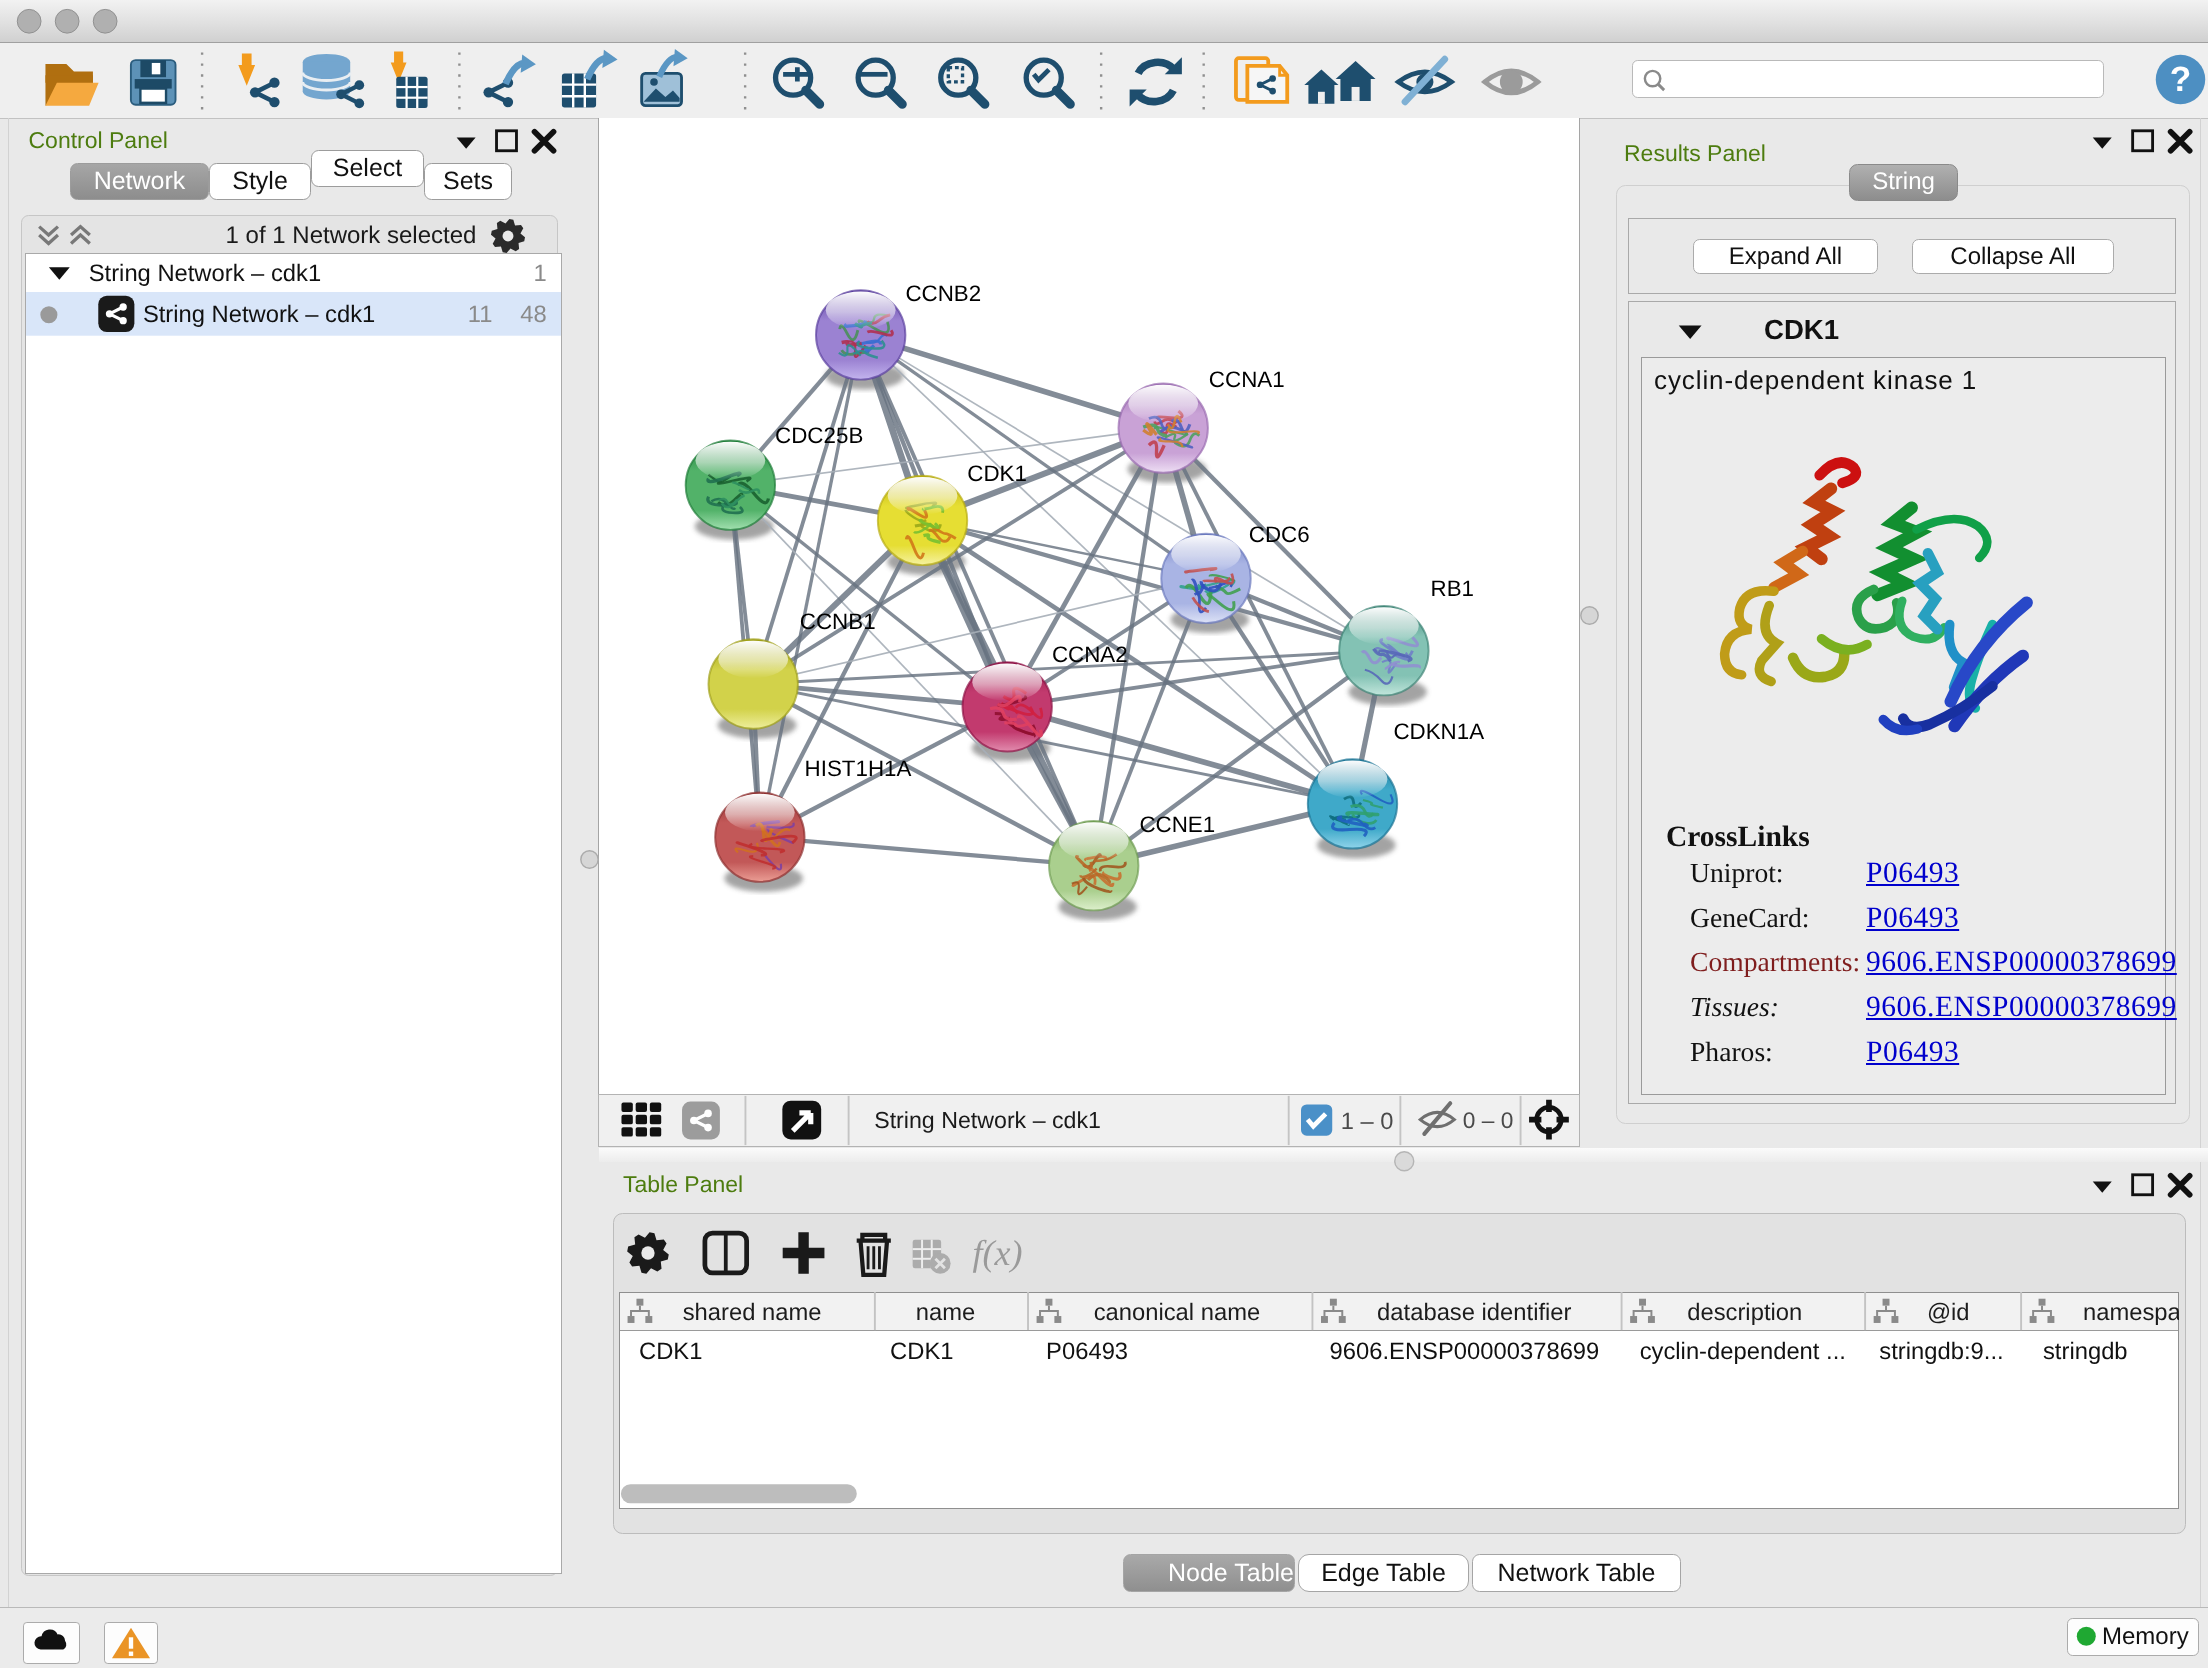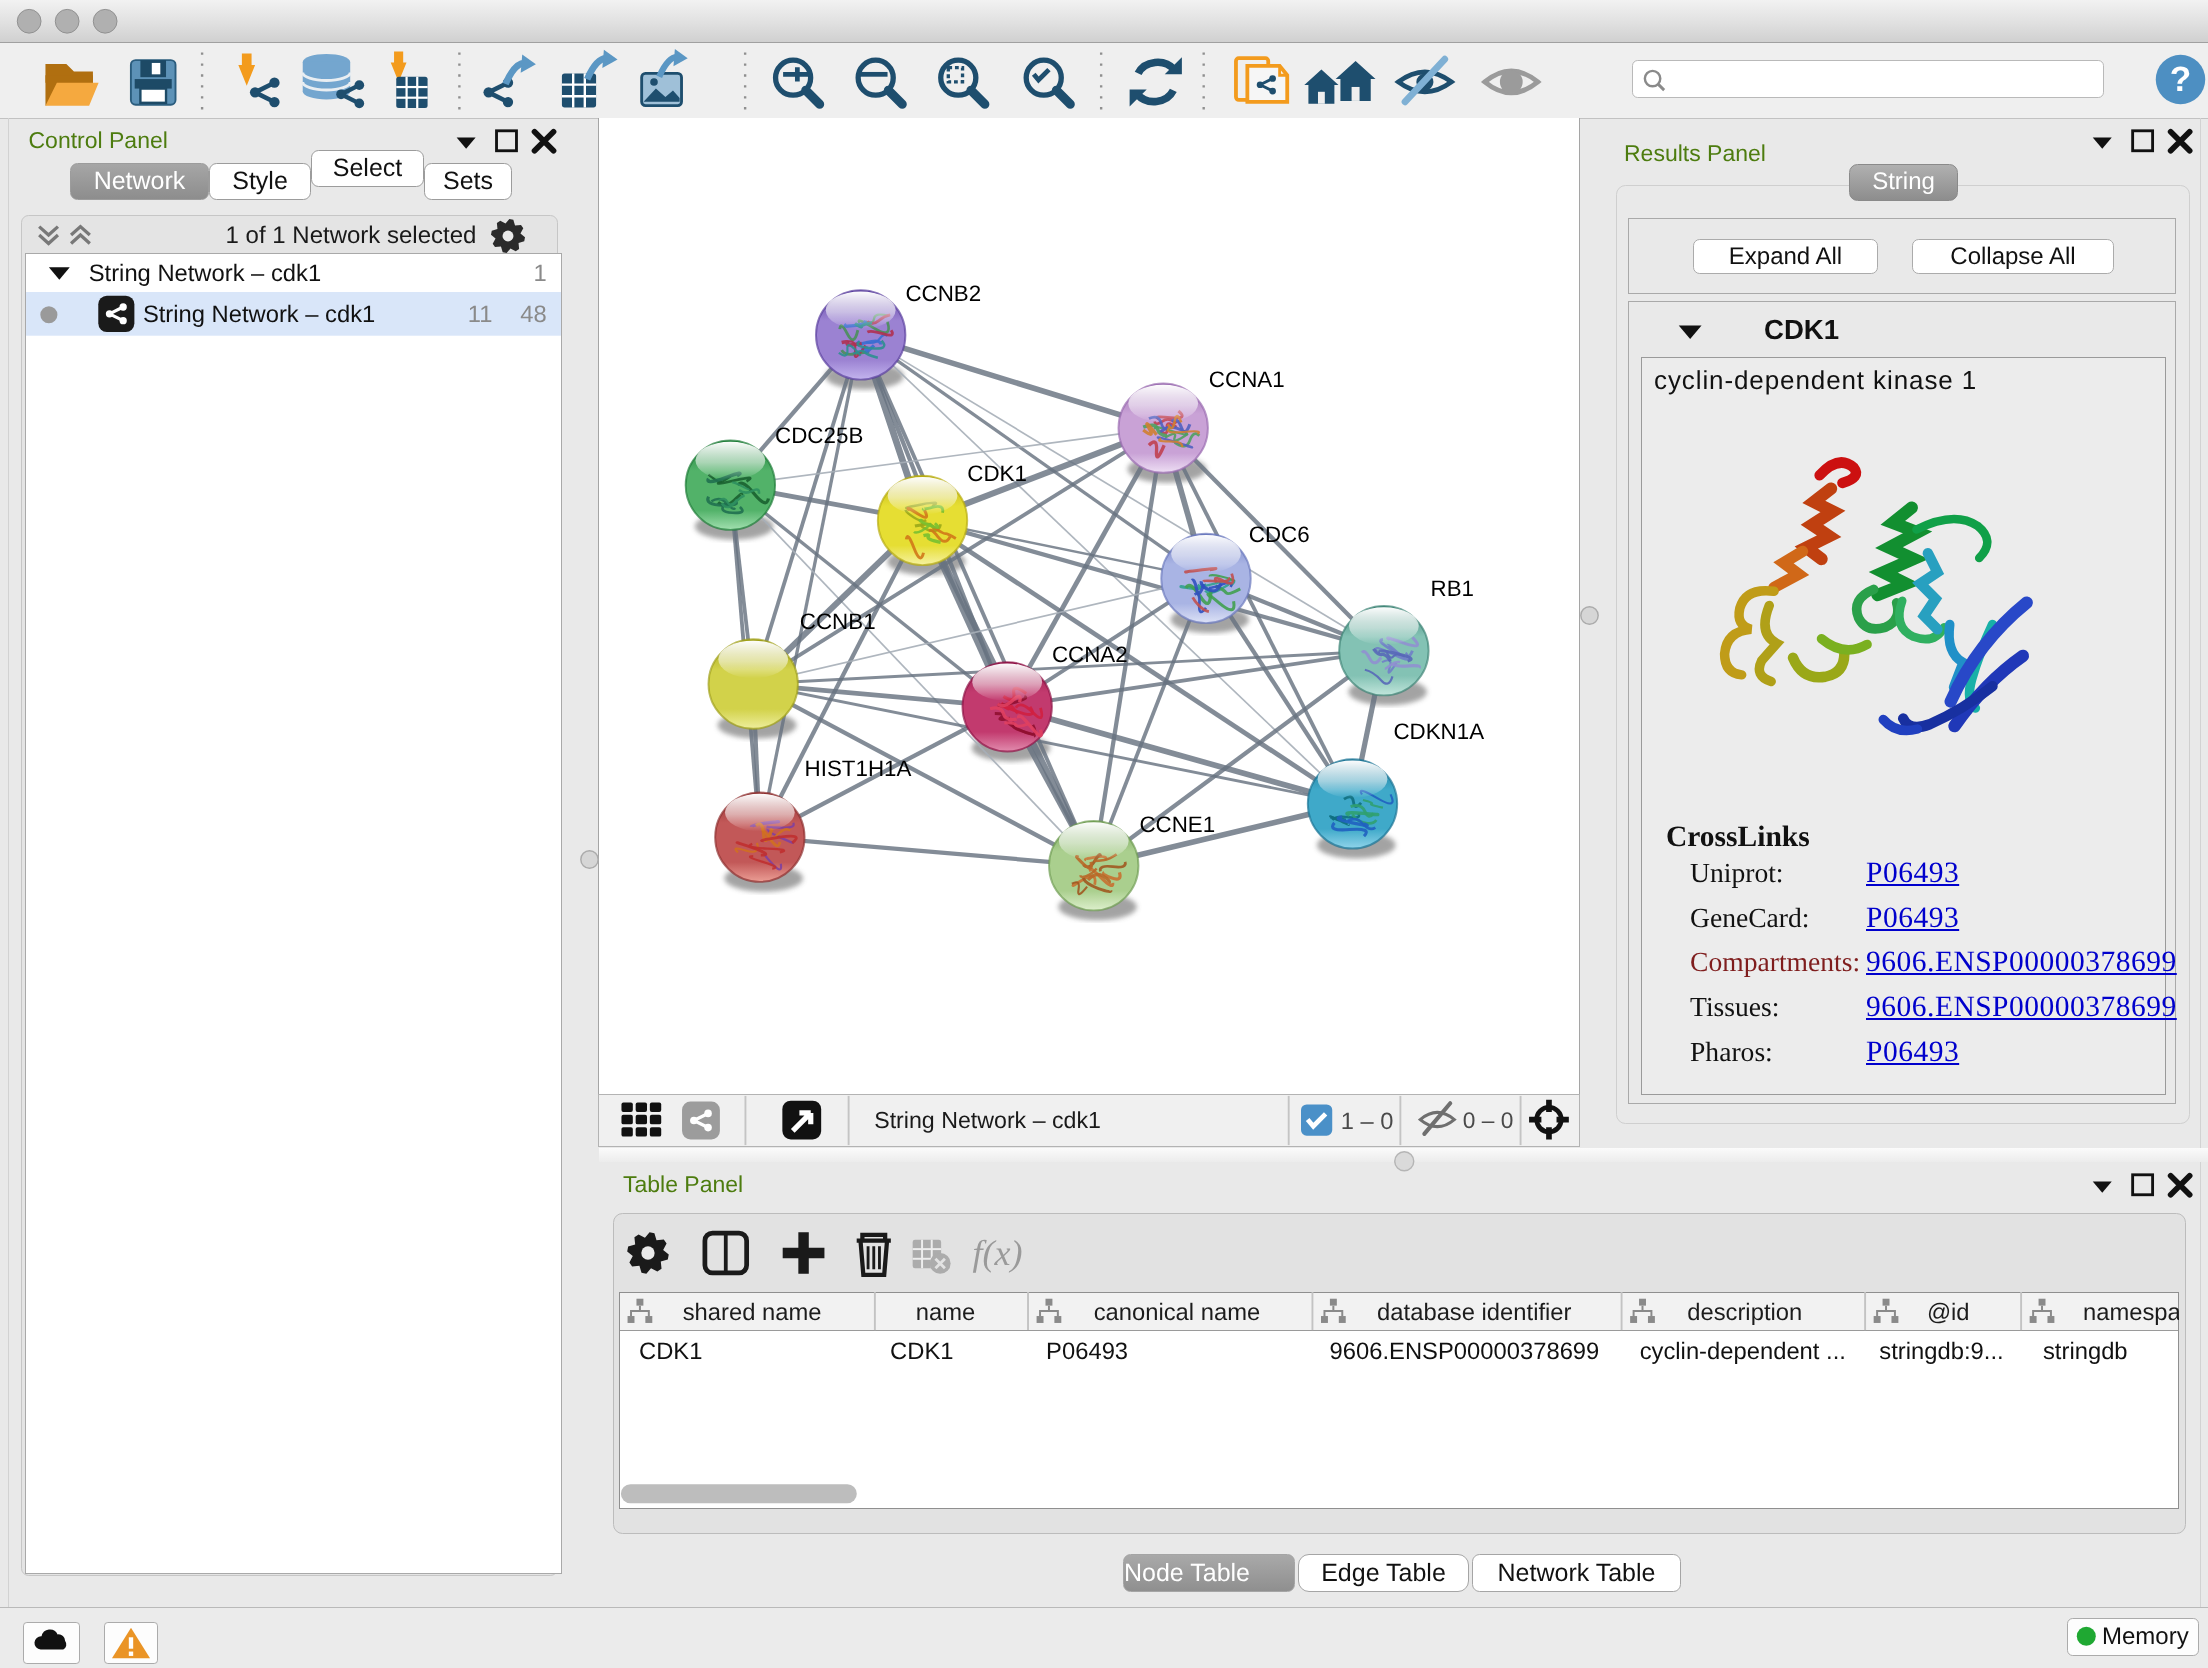--- a/index.html
+++ b/index.html
@@ -563,21 +563,21 @@
 <path d="M215,295 q14,16 36,10" stroke="#2040c0" stroke-width="10"></path>
 </g>
   </svg>
 <div class="abs" style="left:1666px;top:821px;font-family:'Liberation Serif',serif;font-size:29.5px;font-weight:bold;color:#111;">CrossLinks</div>
 <div class="abs" style="left:1690px;top:857px;font-family:'Liberation Serif',serif;font-size:27.6px;color:#111;">Uniprot:</div>
 <div class="abs" style="left:1866px;top:857px;font-family:'Liberation Serif',serif;font-size:29.5px;letter-spacing:0.5px;color:#0000cc;text-decoration:underline;">P06493</div>
 <div class="abs" style="left:1690px;top:902px;font-family:'Liberation Serif',serif;font-size:27.6px;color:#111;">GeneCard:</div>
 <div class="abs" style="left:1866px;top:902px;font-family:'Liberation Serif',serif;font-size:29.5px;letter-spacing:0.5px;color:#0000cc;text-decoration:underline;">P06493</div>
 <div class="abs" style="left:1690px;top:946px;font-family:'Liberation Serif',serif;font-size:27.6px;color:#7f1d1d;">Compartments:</div>
 <div class="abs" style="left:1866px;top:946px;font-family:'Liberation Serif',serif;font-size:29.5px;letter-spacing:0.5px;color:#0000cc;text-decoration:underline;">9606.ENSP00000378699</div>
-<div class="abs" style="left:1690px;top:991px;font-family:'Liberation Serif',serif;font-size:27.6px;color:#111;">Tissues:</div>
+<div class="abs" style="left:1690px;top:991px;font-family:'Liberation Serif',serif;font-size:27.6px;color:#111;font-style:italic;">Tissues:</div>
 <div class="abs" style="left:1866px;top:991px;font-family:'Liberation Serif',serif;font-size:29.5px;letter-spacing:0.5px;color:#0000cc;text-decoration:underline;">9606.ENSP00000378699</div>
 <div class="abs" style="left:1690px;top:1036px;font-family:'Liberation Serif',serif;font-size:27.6px;color:#111;">Pharos:</div>
 <div class="abs" style="left:1866px;top:1036px;font-family:'Liberation Serif',serif;font-size:29.5px;letter-spacing:0.5px;color:#0000cc;text-decoration:underline;">P06493</div>
 <div class="abs ptitle" style="left:623px;top:1171px;">Table Panel</div>
 <svg class="abs" style="left:2088px;top:1171px" width="114" height="28.5" viewBox="0 0 120 30">
  <path d="M5,11 l20,0 l-10,12 z" fill="#111"></path>
  <rect x="47" y="4" width="21" height="21" fill="none" stroke="#111" stroke-width="3"></rect>
  <path d="M87,5 l20,20 m0,-20 l-20,20" stroke="#111" stroke-width="6" stroke-linecap="round"></path>
 </svg>
 <div class="abs" style="left:613px;top:1213px;width:1573px;height:321px;background:#e2e2e2;border:1px solid #bcbcbc;border-radius:9.5px;box-sizing:border-box;"></div>
@@ -670,21 +670,21 @@
     <text x="1539" y="29" font-size="25" fill="#1c1c1c" font-family="Liberation Sans">namespac</text>
     <text x="21" y="70" font-size="25" fill="#111" font-family="Liberation Sans">CDK1</text>
     <text x="285" y="70" font-size="25" fill="#111" font-family="Liberation Sans">CDK1</text>
     <text x="449" y="70" font-size="25" fill="#111" font-family="Liberation Sans">P06493</text>
     <text x="747" y="70" font-size="25" fill="#111" font-family="Liberation Sans">9606.ENSP00000378699</text>
     <text x="1073" y="70" font-size="25" fill="#111" font-family="Liberation Sans">cyclin-dependent ...</text>
     <text x="1325" y="70" font-size="25" fill="#111" font-family="Liberation Sans">stringdb:9...</text>
     <text x="1497" y="70" font-size="25" fill="#111" font-family="Liberation Sans">stringdb</text>
     <rect x="2" y="202" width="248" height="20" rx="10" fill="#bdbdbd"></rect>
   </svg>
-<div class="abs" style="left:1123px;top:1554px;width:172px;height:38px;background:linear-gradient(180deg,#a9a9a9,#8f8f8f);color:#fff;border:1px solid #a5a5a5;border-radius:7.6px;box-sizing:border-box;text-align:left;line-height:36px;font-size:25px;">Node Table</div>
+<div class="abs" style="left:1123px;top:1554px;width:172px;height:38px;background:linear-gradient(180deg,#a9a9a9,#8f8f8f);color:#fff;border:1px solid #a5a5a5;border-radius:7.6px;box-sizing:border-box;text-align:right;line-height:36px;font-size:25px;">Node Table</div>
 <div class="abs" style="left:1298px;top:1554px;width:171px;height:38px;background:#fff;color:#111;border:1px solid #a5a5a5;border-radius:11px;box-sizing:border-box;text-align:center;line-height:36px;font-size:25px;">Edge Table</div>
 <div class="abs" style="left:1472px;top:1554px;width:209px;height:38px;background:#fff;color:#111;border:1px solid #a5a5a5;border-radius:7.6px;box-sizing:border-box;text-align:center;line-height:36px;font-size:25px;">Network Table</div>
 <div class="abs" style="left:0;top:1607px;width:2208px;height:61px;background:#ebebeb;border-top:1px solid #b9b9b9;"></div>
 <div class="abs" style="left:23px;top:1622px;width:55px;height:40px;background:#fdfdfd;border:1.4px solid #ababab;border-radius:3.8px;"></div>
 <svg class="abs" style="left:27px;top:1625px" width="48" height="34" viewBox="0 0 50 36">
  <path d="M14,26 a7,7 0 0 1 1,-14 a9,9 0 0 1 17,-2 a7,7 0 0 1 8,7 a6,6 0 0 1 -2,9 z" fill="#111"></path>
 </svg>
 <div class="abs" style="left:104px;top:1622px;width:52px;height:40px;background:#fdfdfd;border:1.4px solid #ababab;border-radius:3.8px;"></div>
 <svg class="abs" style="left:107px;top:1624px" width="48" height="38" viewBox="0 0 50 40">
  <path d="M25,4 L45,36 L5,36 z" fill="#ea9426"></path>

